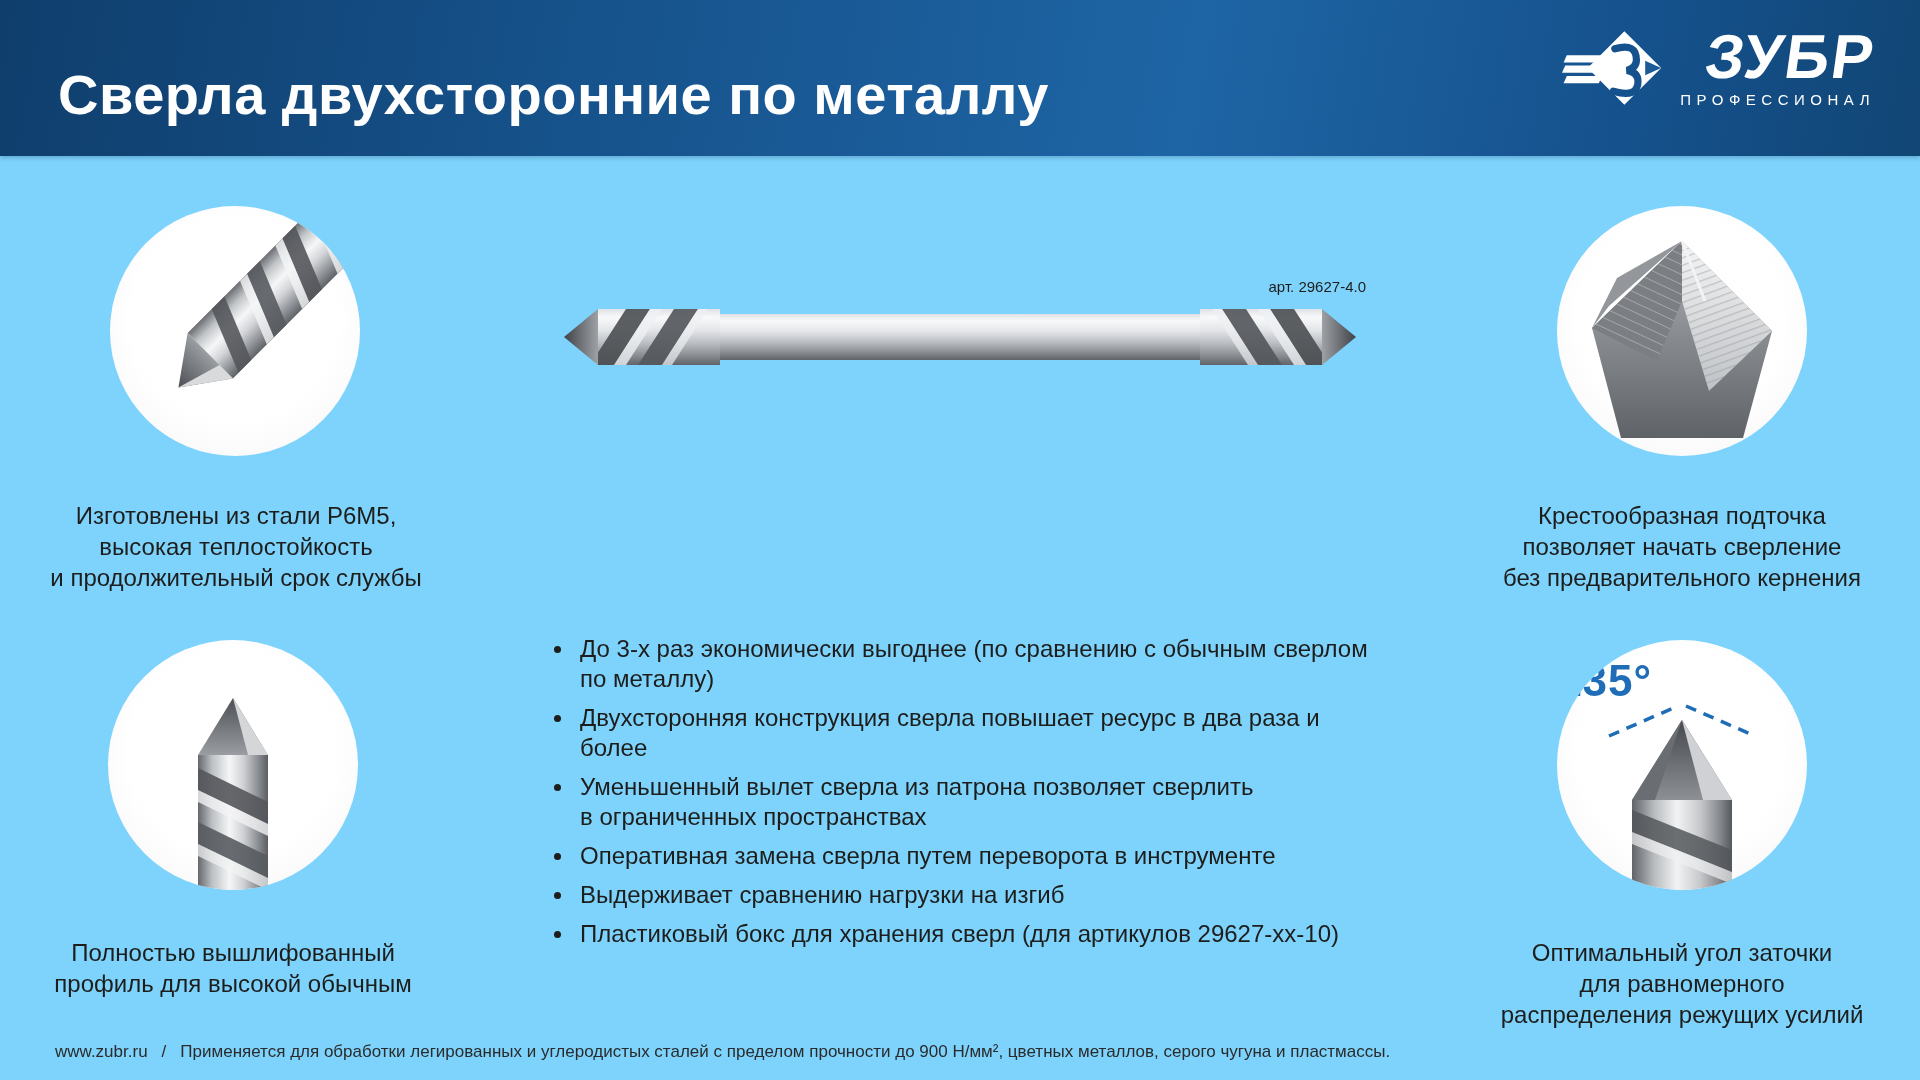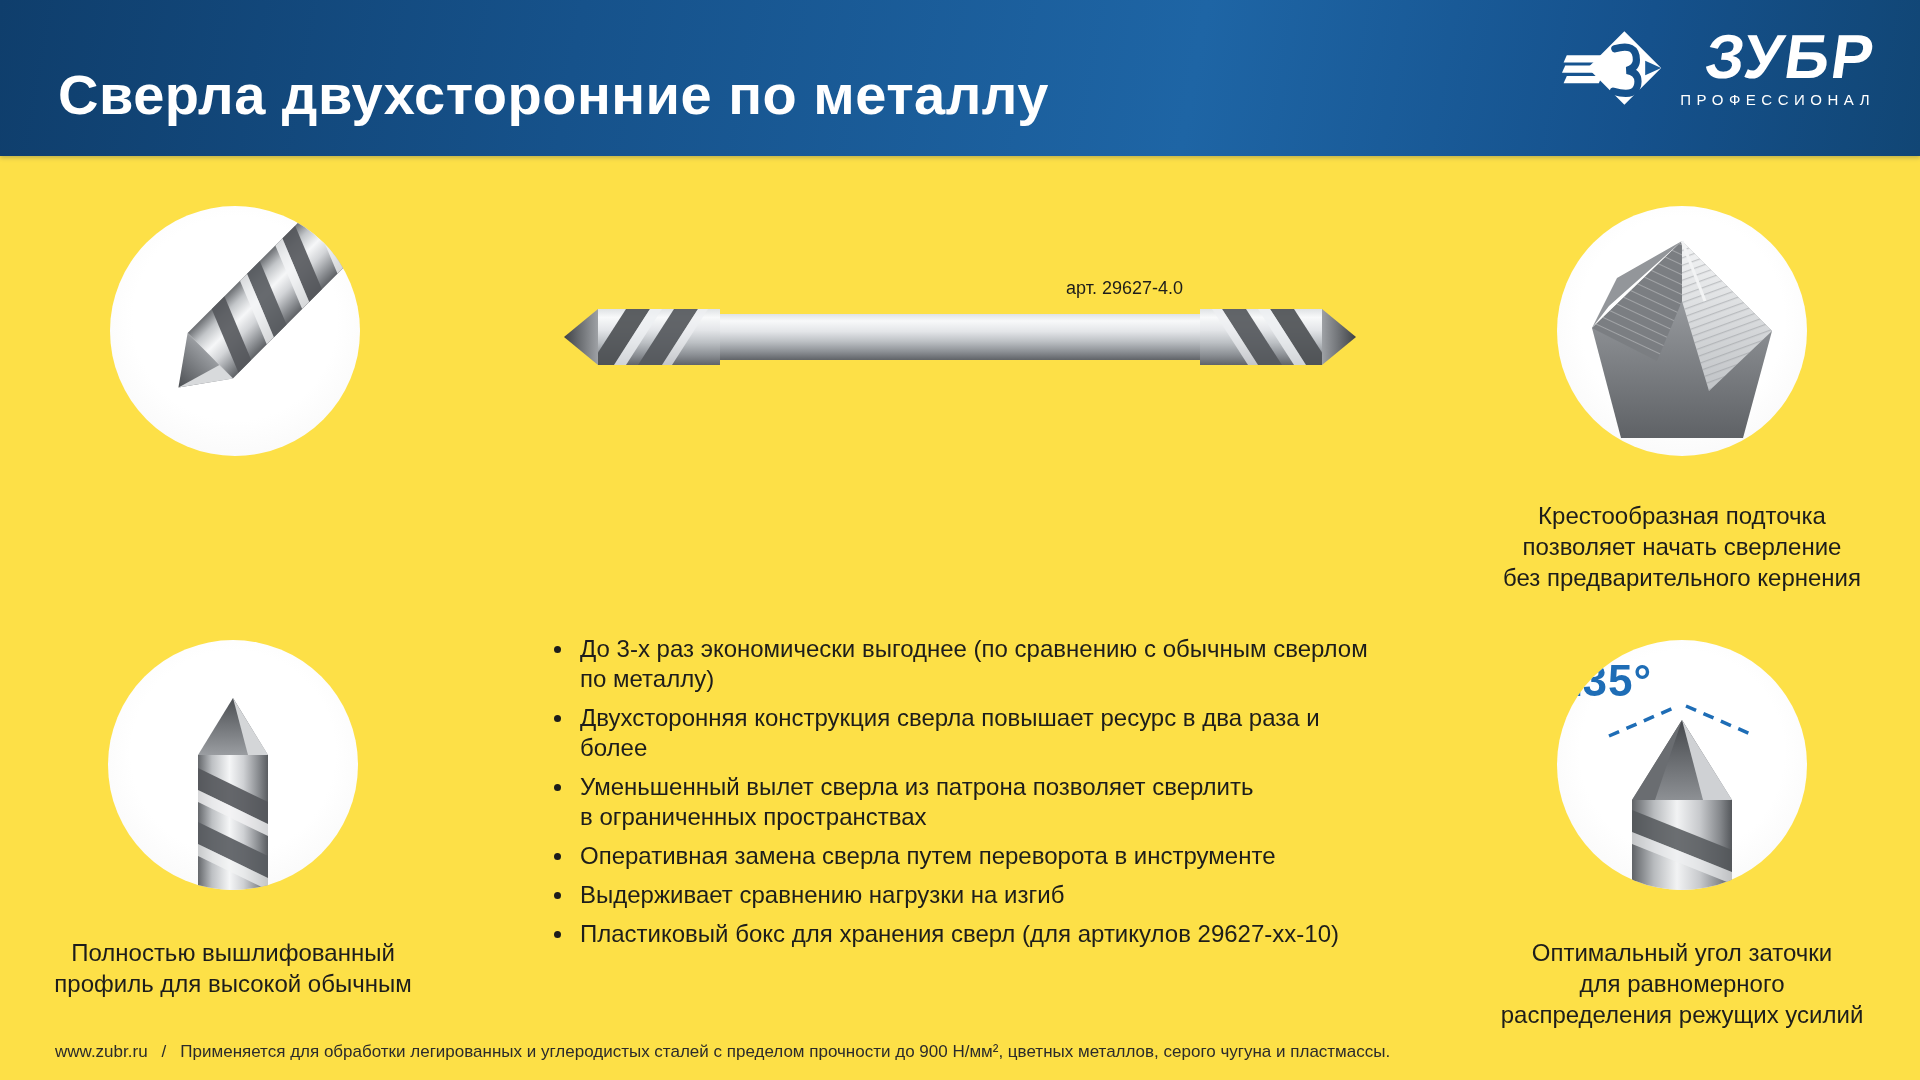--- a/index.html
+++ b/index.html
@@ -1,17 +1,17 @@
 <!DOCTYPE html>
 <html><head>
 <meta charset="utf-8">
 <style>
   html,body{margin:0;padding:0;background:#fff;}
   .page{
-    position:relative;width:1920px;height:1080px;background:#fde047;overflow:hidden;
+    position:relative;width:1920px;height:1080px;background:#7dd3fc;overflow:hidden;
     font-family:"Liberation Sans","DejaVu Sans",sans-serif;color:#1d1d1b;
   }
   
   .header{
     position:absolute;left:0;top:0;width:1920px;height:156px;
     background:linear-gradient(100deg,#0f3e6c 0%,#16528b 30%,#1e65a5 62%,#15518c 85%,#114675 100%);
     box-shadow:0 2px 4px rgba(20,50,90,0.25);
   }
   .page-title{
     position:absolute;left:58px;top:62px;margin:0;
@@ -43,22 +43,22 @@
   .caption.tl{left:16px;top:476px;}
   .caption.tr{left:1462px;top:476px;}
   .caption.bl{left:13px;top:913px;}
   .caption.br{left:1462px;top:913px;}
   .angle-label{
     position:absolute;left:0;top:16px;width:250px;
     font-size:44px;font-weight:700;color:#1e6db6;letter-spacing:1px;
   }
   
   .article{
-    position:absolute;left:1066px;top:278px;width:300px;text-align:left;
-    font-size:18px;color:#1d1d1b;
+    position:absolute;left:1066px;top:278px;width:300px;text-align:right;
+    font-size:15px;color:#1d1d1b;
   }
   .drill-shot{position:absolute;left:550px;top:296px;}
   
   .bullets{
     position:absolute;left:550px;top:634px;width:830px;margin:0;padding:0;list-style:none;
   }
   .bullets li{
     position:relative;padding-left:30px;margin:0 0 9px 0;
     font-size:24px;line-height:30px;color:#1d1d1b;
   }
@@ -121,20 +121,23 @@
           <polygon points="93,108 157,134 157,152 93,126" fill="#54575b" opacity="0.9"></polygon>
           <polygon points="93,-24 157,2 157,12 93,-14" fill="#f4f5f6" opacity="0.8"></polygon>
           <polygon points="93,26 157,52 157,62 93,36" fill="#f4f5f6" opacity="0.8"></polygon>
           <polygon points="93,76 157,102 157,112 93,86" fill="#f4f5f6" opacity="0.8"></polygon>
         </g>
         <polygon points="93,160 157,160 125,205" fill="url(#tl-tip)"></polygon>
         <polygon points="125,205 157,160 138,160" fill="#d8dadc"></polygon>
       </g>
     </svg>
   </div>
+  <p class="caption tl">Изготовлены из стали Р6М5,
+высокая теплостойкость
+и продолжительный срок службы</p>
 
   <div class="circle tr">
     <svg width="250" height="250" viewBox="0 0 250 250">
       <defs>
         <linearGradient id="tr-body" x1="0" y1="0" x2="0" y2="1">
           <stop offset="0" stop-color="#aeb1b5"></stop>
             <stop offset="1" stop-color="#5f6266"></stop>
         </linearGradient>
         <linearGradient id="tr-bright" x1="0" y1="0" x2="0" y2="1">
           <stop offset="0" stop-color="#f4f5f6"></stop>

